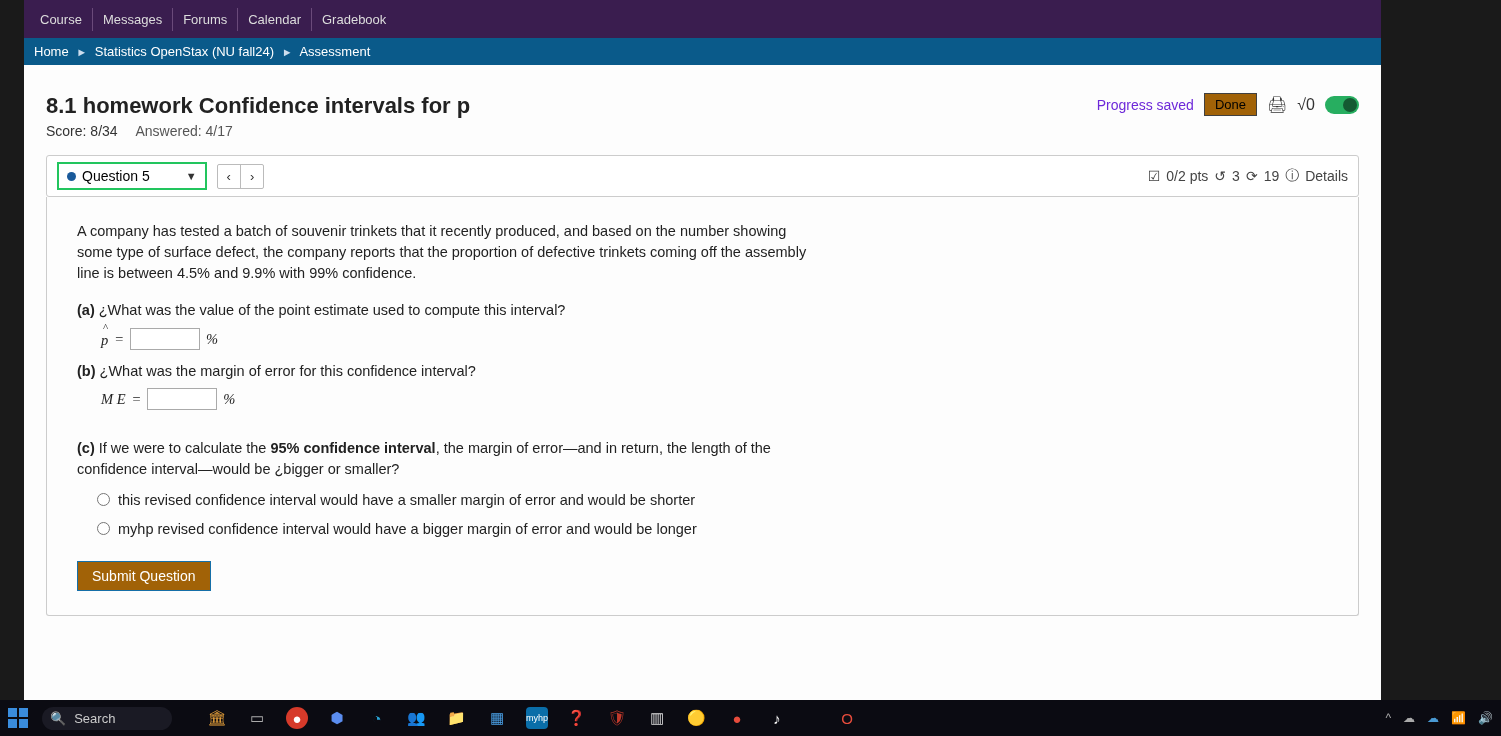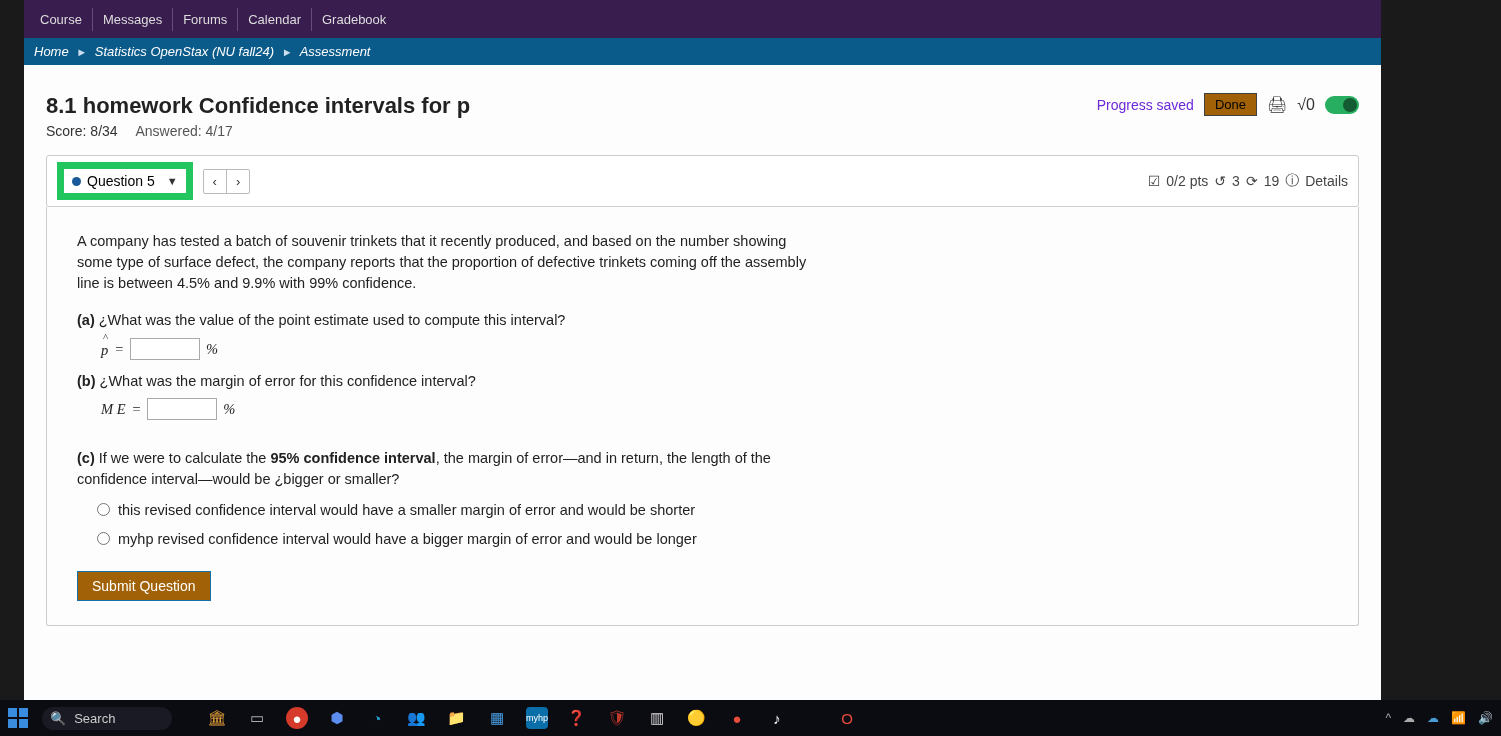--- a/index.html
+++ b/index.html
@@ -31,21 +31,20 @@
   padding: 4px 10px;
   text-decoration: none;
   border-right: 1px solid #6a4a7a;
 }
 .topnav a:last-child { border-right: none; }
 .breadcrumb {
   background: #0a5a8a;
   color: #fff;
   font-size: 13px;
   padding: 6px 10px;
-  font-style: italic;
 }
 .breadcrumb .sep { margin: 0 4px; color: #cde; font-size: 11px; }
 .content {
   padding: 28px 22px 10px 22px;
   background: #fdfdfd;
 }
 .hdr-row {
   display: flex;
   justify-content: space-between;
   align-items: flex-start;
@@ -92,22 +91,22 @@
   justify-content: space-between;
   align-items: center;
   margin-top: 16px;
   border: 1px solid #ccc;
   border-radius: 3px;
   padding: 6px 10px;
   background: #fff;
 }
 .q-left { display: flex; align-items: center; gap: 10px; }
 .q-select {
-  display: flex; align-items: center; gap: 12px;
-  border: 7px solid #22c55e; padding: 4px 8px;
+  display: flex; align-items: center; gap: 36px;
+  border: 2px solid #22c55e; padding: 4px 8px;
   font-size: 14px; background: #fff;
 }
 .q-dot { width: 9px; height: 9px; border-radius: 50%; background: #1a5a9a; display: inline-block; margin-right: 6px; }
 .q-caret { font-size: 11px; color: #333; }
 .nav-arrows { display: flex; border: 1px solid #bbb; border-radius: 2px; }
 .nav-arrows span {
   padding: 4px 9px; font-size: 13px; color: #333; cursor: pointer;
 }
 .nav-arrows span:first-child { border-right: 1px solid #bbb; }
 .q-right { font-size: 14px; color: #444; display: flex; align-items: center; gap: 6px; }

